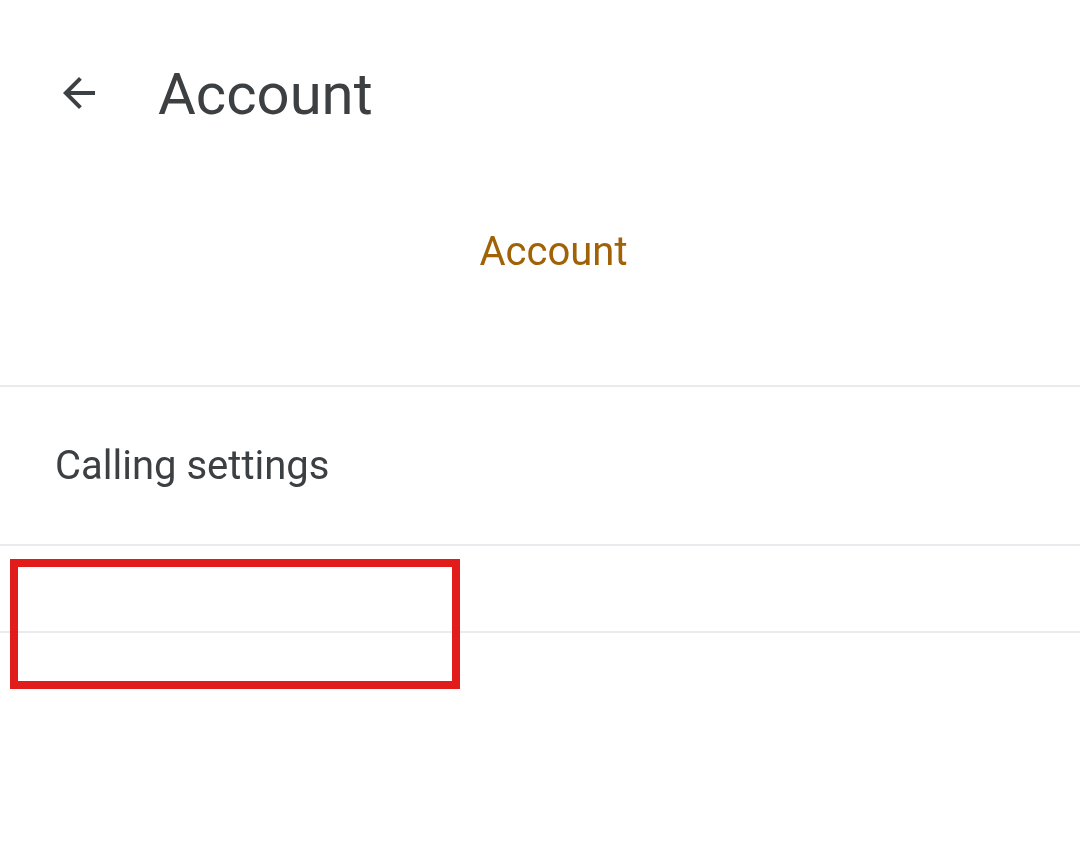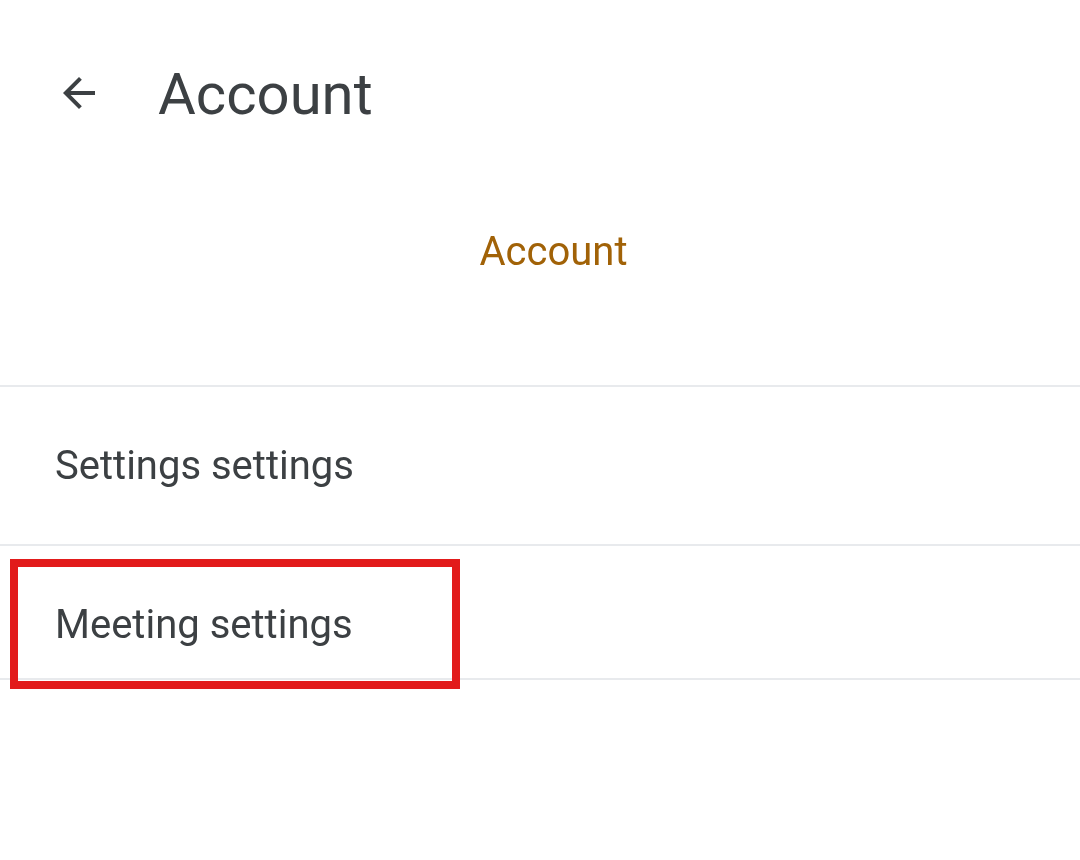--- a/index.html
+++ b/index.html
@@ -82,19 +82,18 @@
     </span>
   </button>
   <h1 class="title">Account</h1>
 </div>
 
 <div class="section-header">
   <span>Account</span>
 </div>
 
 <div class="menu-item">
-  <span>Settings settings</span>
+  <span>Calling settings</span>
 </div>
 
 <div class="menu-item highlighted">
-  <span>Meeting settings</span>
   <div class="highlight-box"></div>
 </div>
 
 </body></html>

